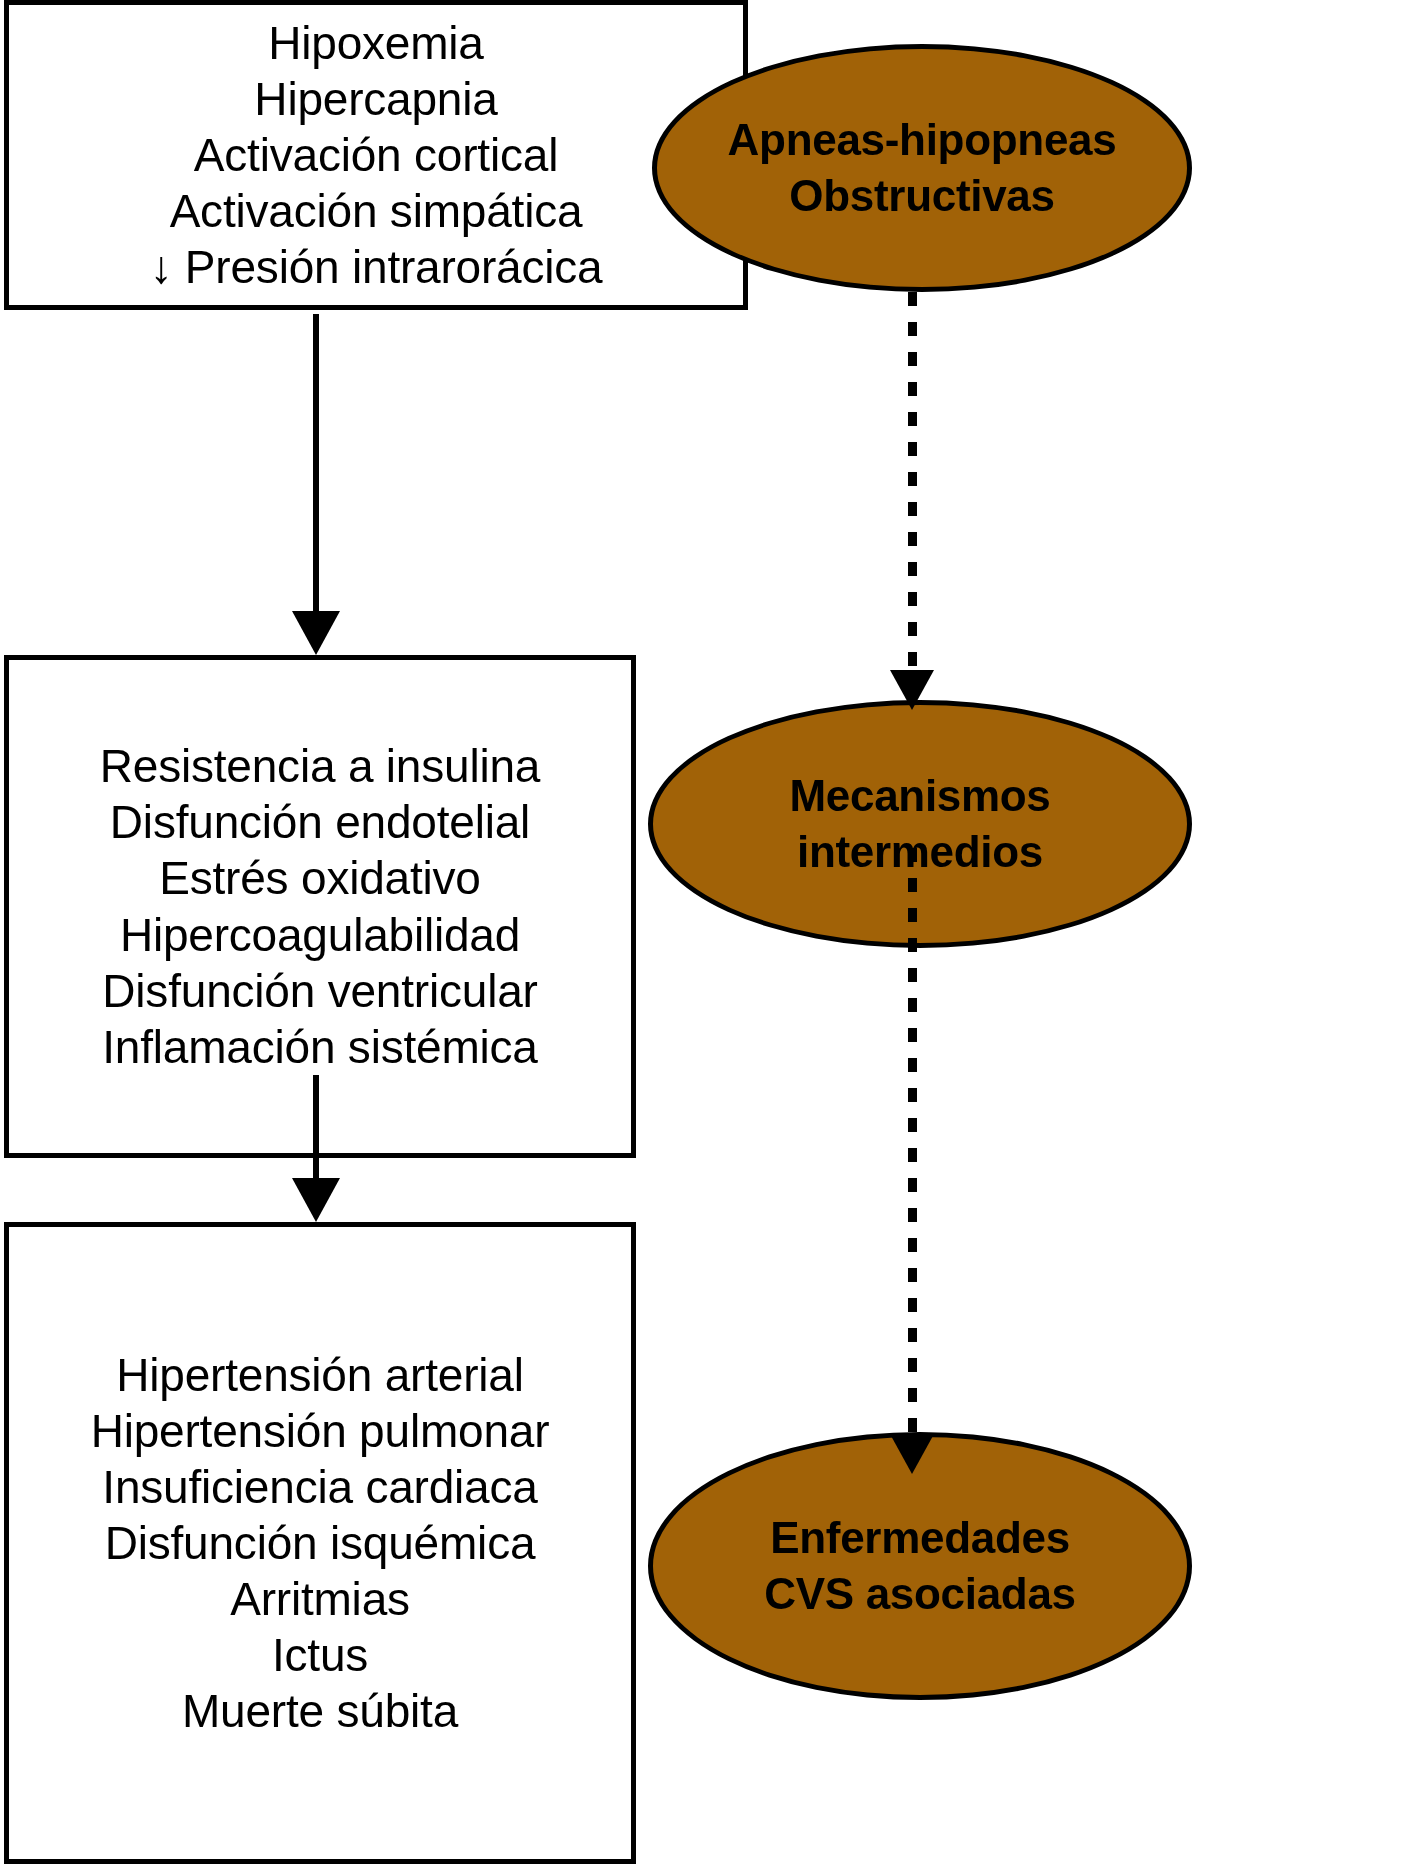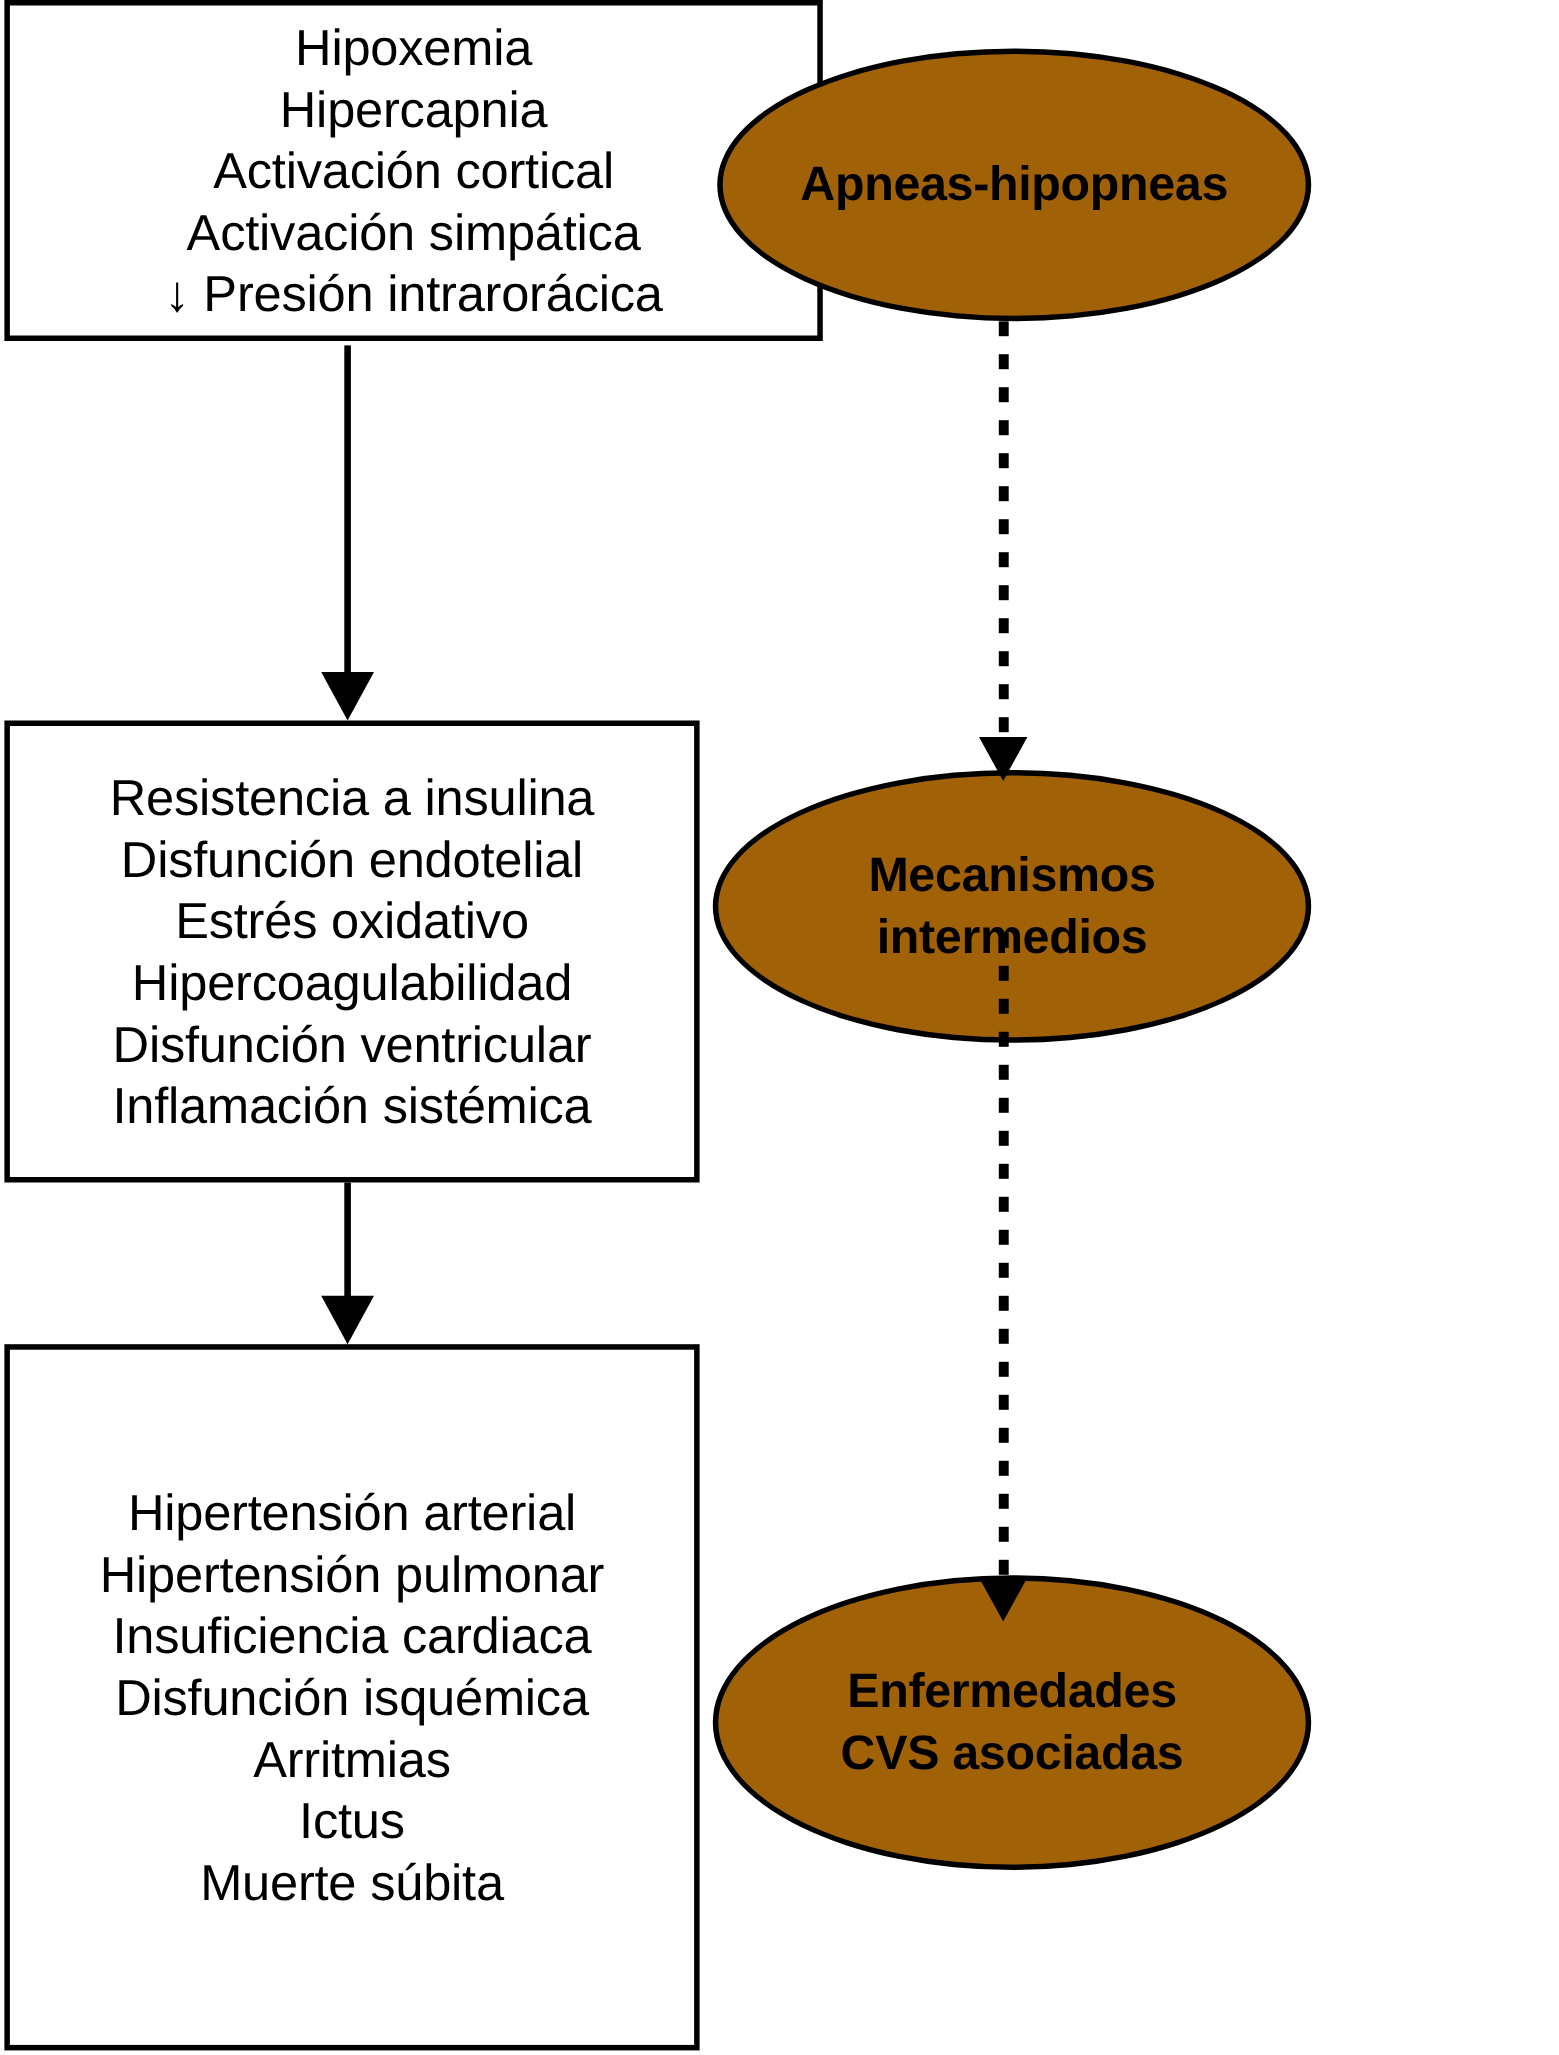--- a/index.html
+++ b/index.html
@@ -85,21 +85,21 @@
 <div id="canvas">
 
   <div class="box" style="left:4px; top:0; width:744px; height:310px;">
     <div class="line">Hipoxemia</div>
     <div class="line">Hipercapnia</div>
     <div class="line">Activación cortical</div>
     <div class="line">Activación simpática</div>
     <div class="line">↓ Presión intrarorácica</div>
   </div>
 
-  <div class="box" style="left:4px; top:655px; width:632px; height:420px;">
+  <div class="box" style="left:4px; top:655px; width:632px; height:503px;">
     <div class="line">Resistencia a insulina</div>
     <div class="line">Disfunción endotelial</div>
     <div class="line">Estrés oxidativo</div>
     <div class="line">Hipercoagulabilidad</div>
     <div class="line">Disfunción ventricular</div>
     <div class="line">Inflamación sistémica</div>
   </div>
 
   <div class="box" style="left:4px; top:1222px; width:632px; height:642px;">
     <div class="line">Hipertensión arterial</div>
@@ -116,20 +116,21 @@
     <div class="head"></div>
   </div>
 
   <div class="conn-solid" style="left:290px; top:1075px; width:52px; height:147px;">
     <div class="shaft" style="height:106px;"></div>
     <div class="head"></div>
   </div>
 
   <div class="ellipse" style="left:652px; top:44px; width:540px; height:248px;">
     <div class="line">Apneas-hipopneas</div>
+    <div class="line">Obstructivas</div>
   </div>
 
   <div class="ellipse" style="left:648px; top:700px; width:544px; height:248px;">
     <div class="line">Mecanismos</div>
     <div class="line">intermedios</div>
   </div>
 
   <div class="ellipse" style="left:648px; top:1432px; width:544px; height:268px;">
     <div class="line">Enfermedades</div>
     <div class="line">CVS asociadas</div>

